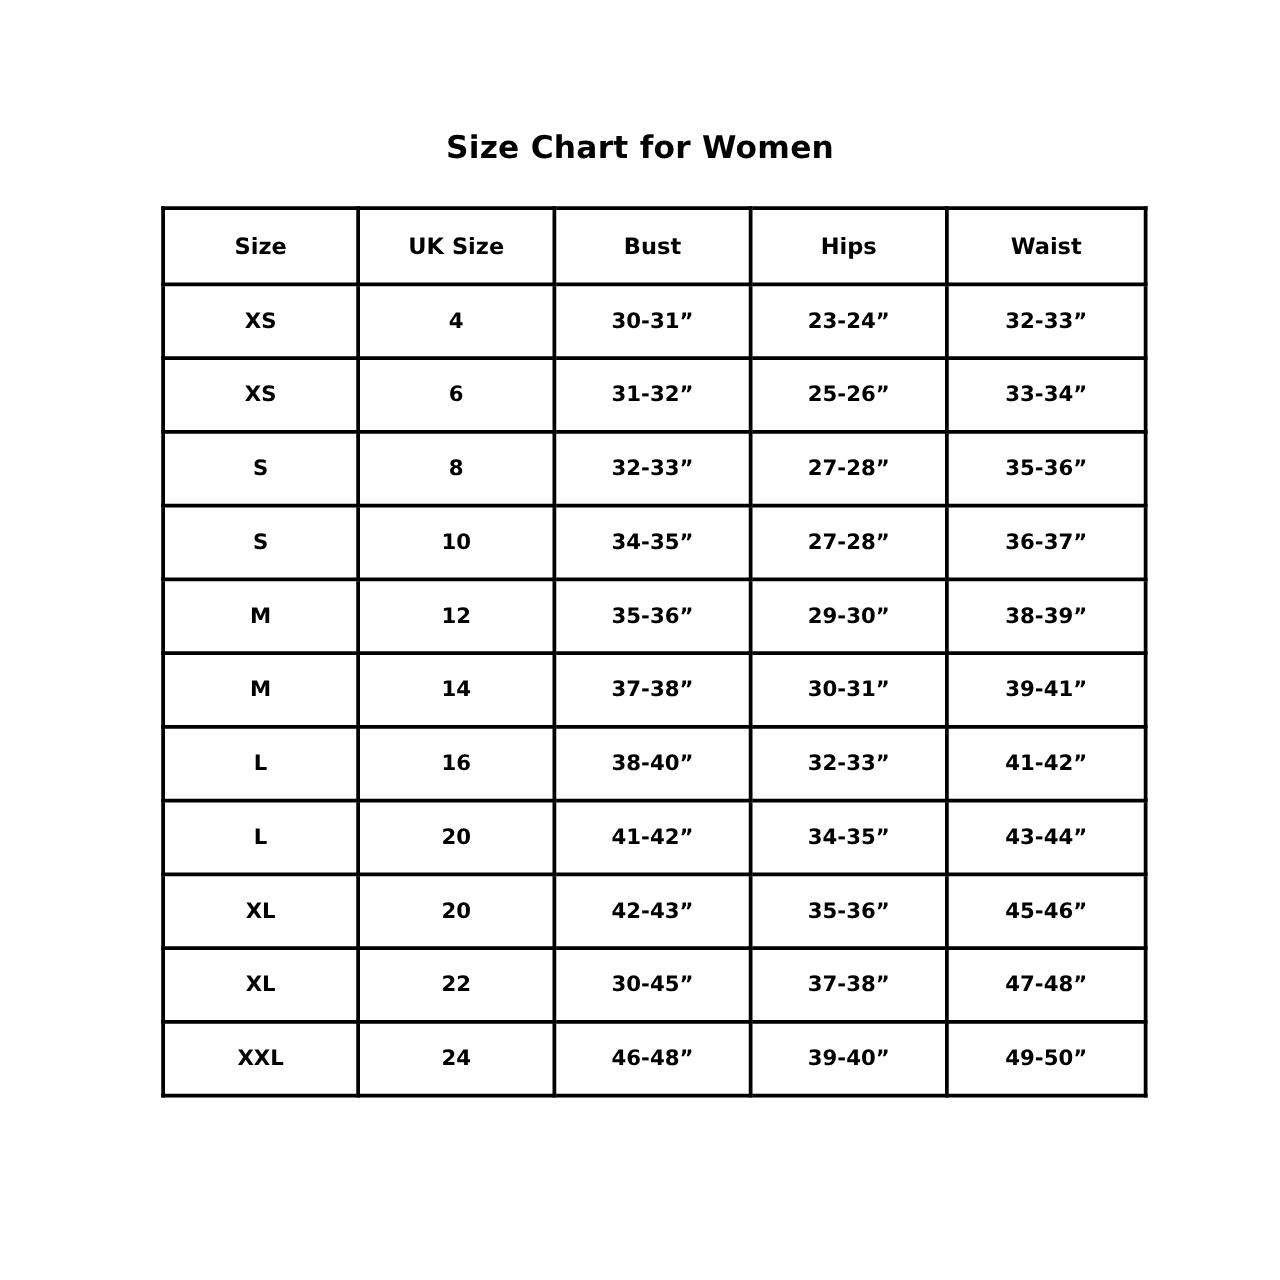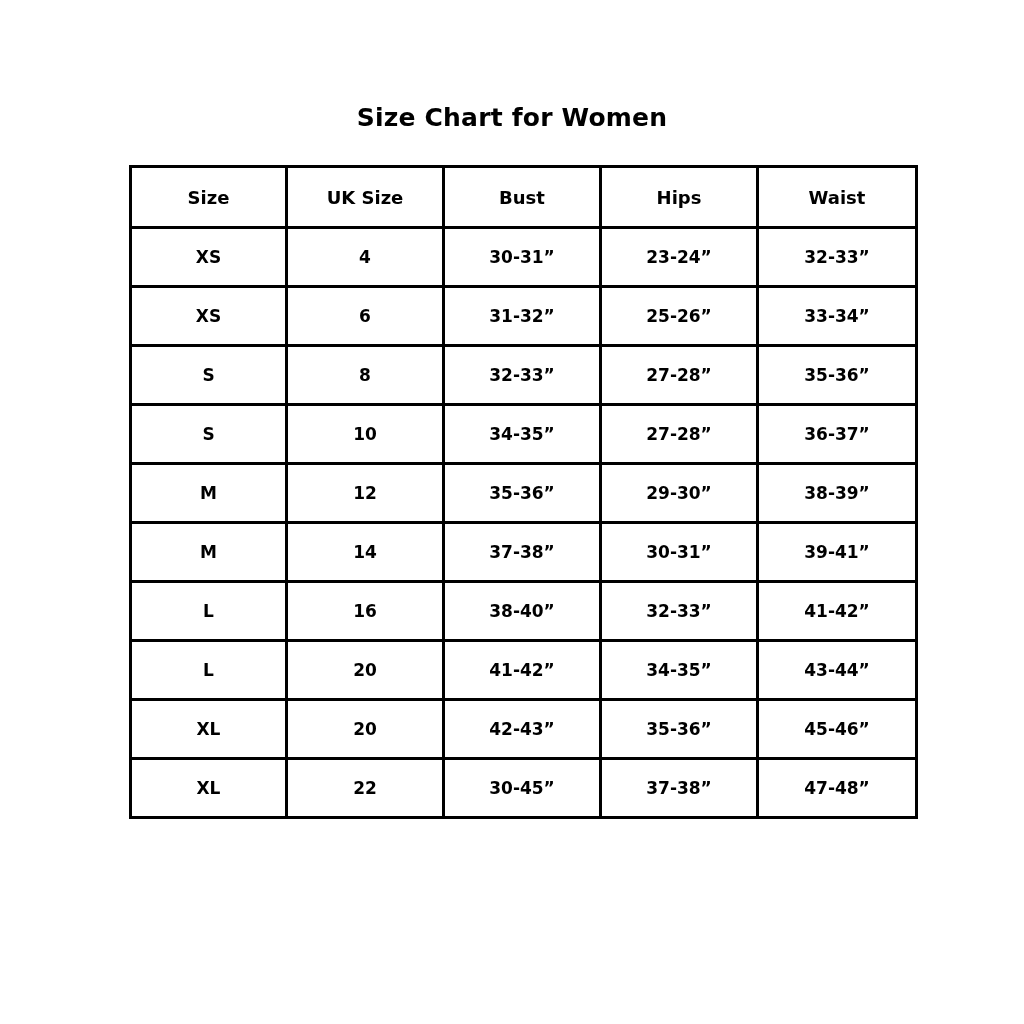--- a/index.html
+++ b/index.html
@@ -150,17 +150,24 @@
           <td>35-36”</td>
           <td>45-46”</td>
         </tr>
         <tr>
           <td>XL</td>
           <td>22</td>
           <td>30-45”</td>
           <td>37-38”</td>
           <td>47-48”</td>
         </tr>
+        <tr>
+          <td>XXL</td>
+          <td>24</td>
+          <td>46-48”</td>
+          <td>39-40”</td>
+          <td>49-50”</td>
+        </tr>
       </tbody>
     </table>
   </div>
 
 </div>
 
 </body></html>

